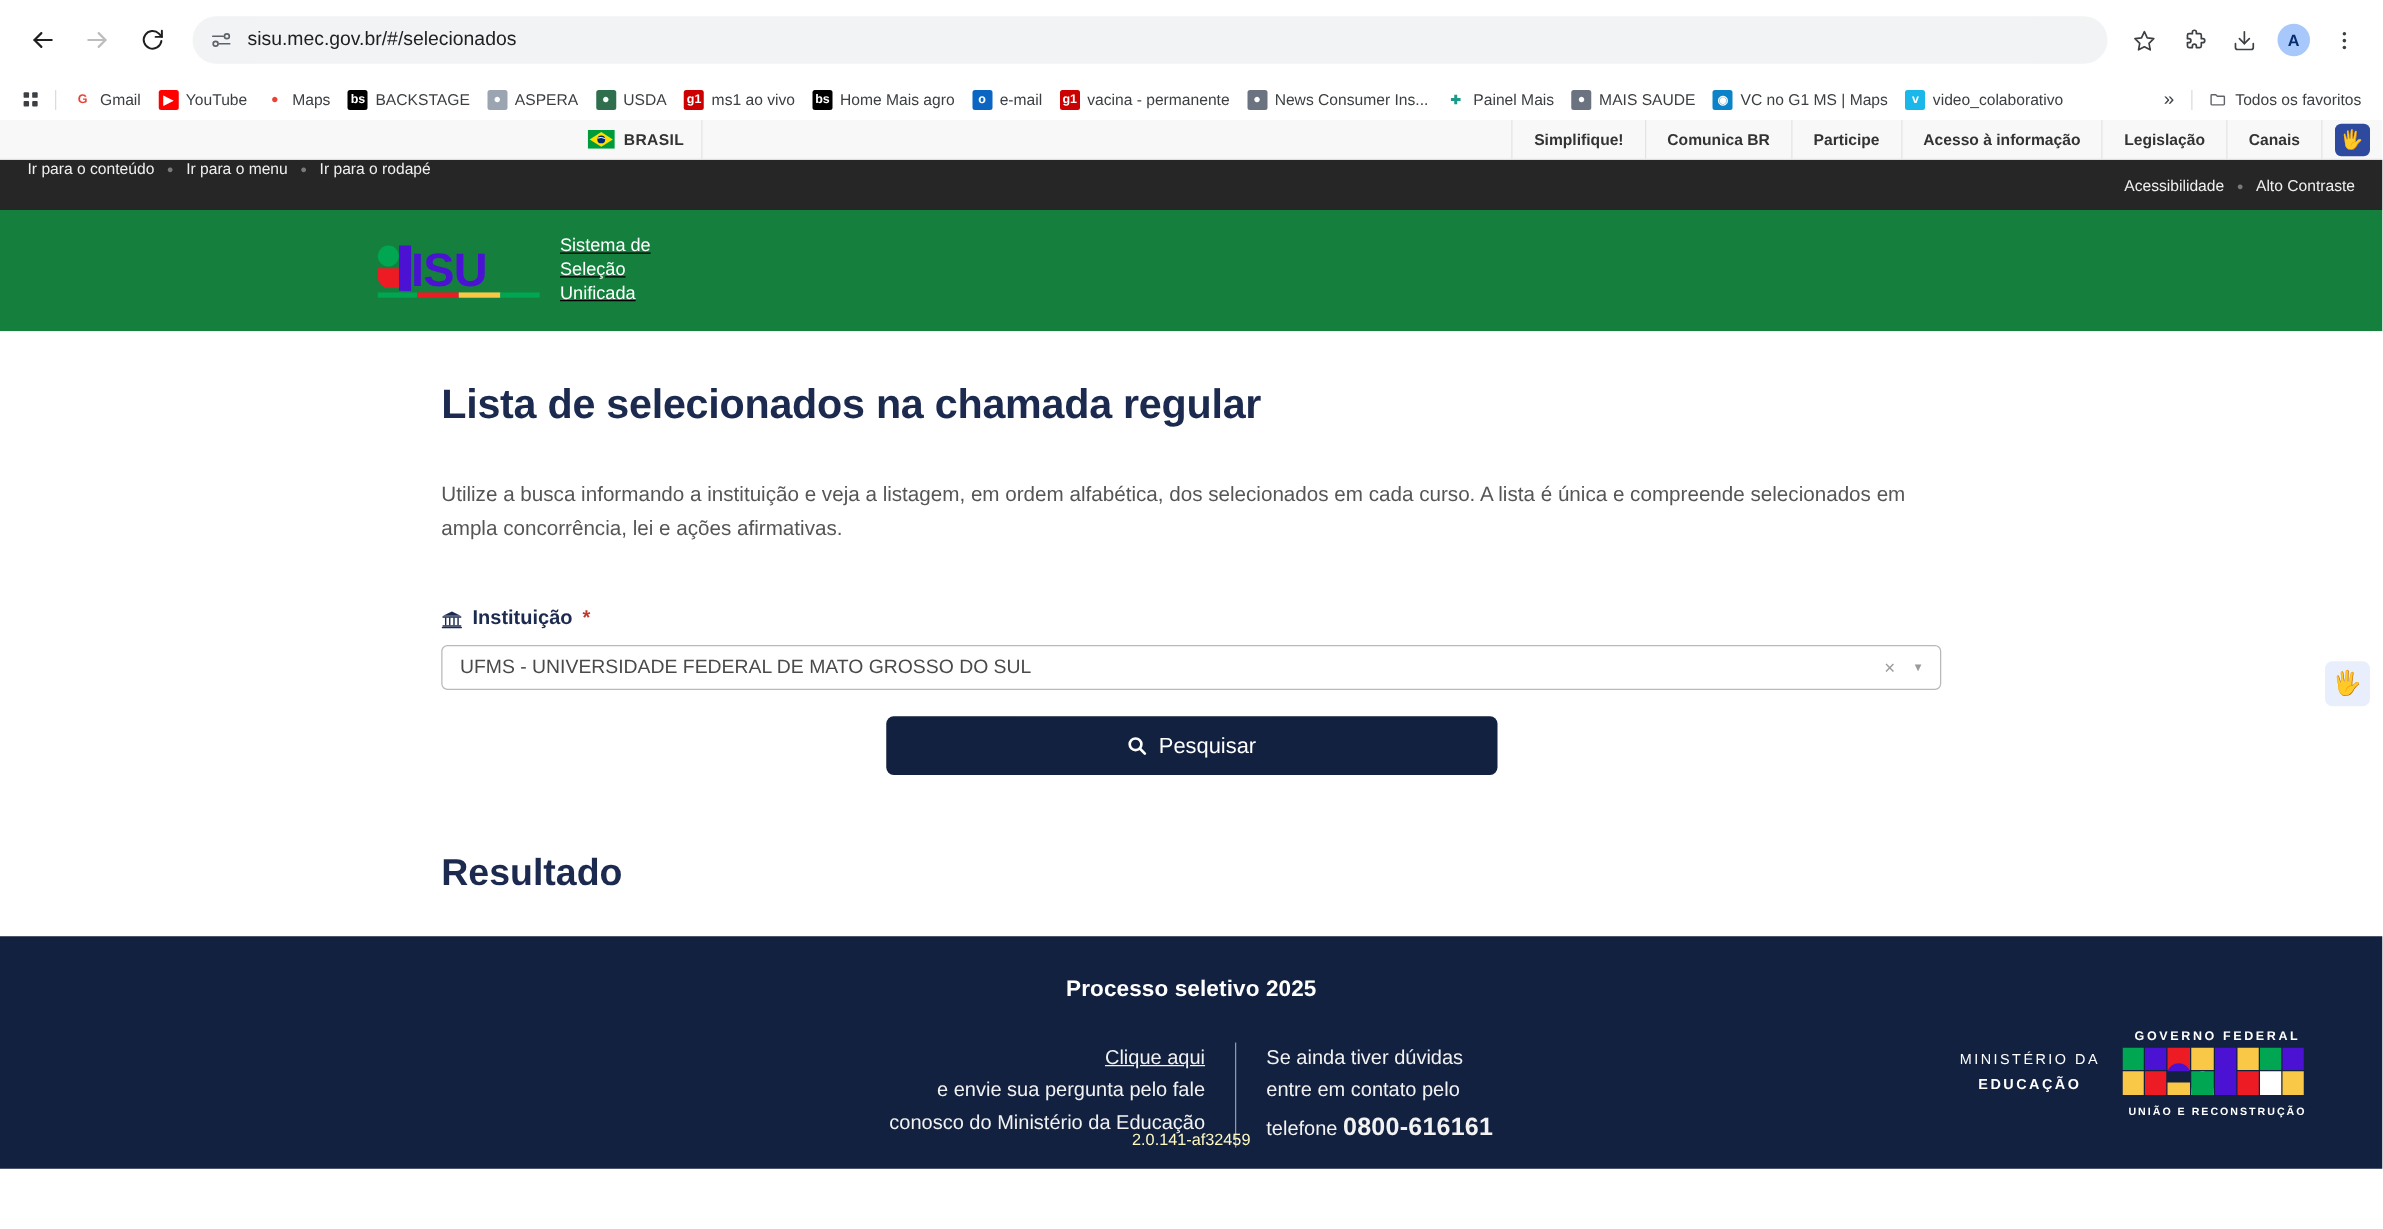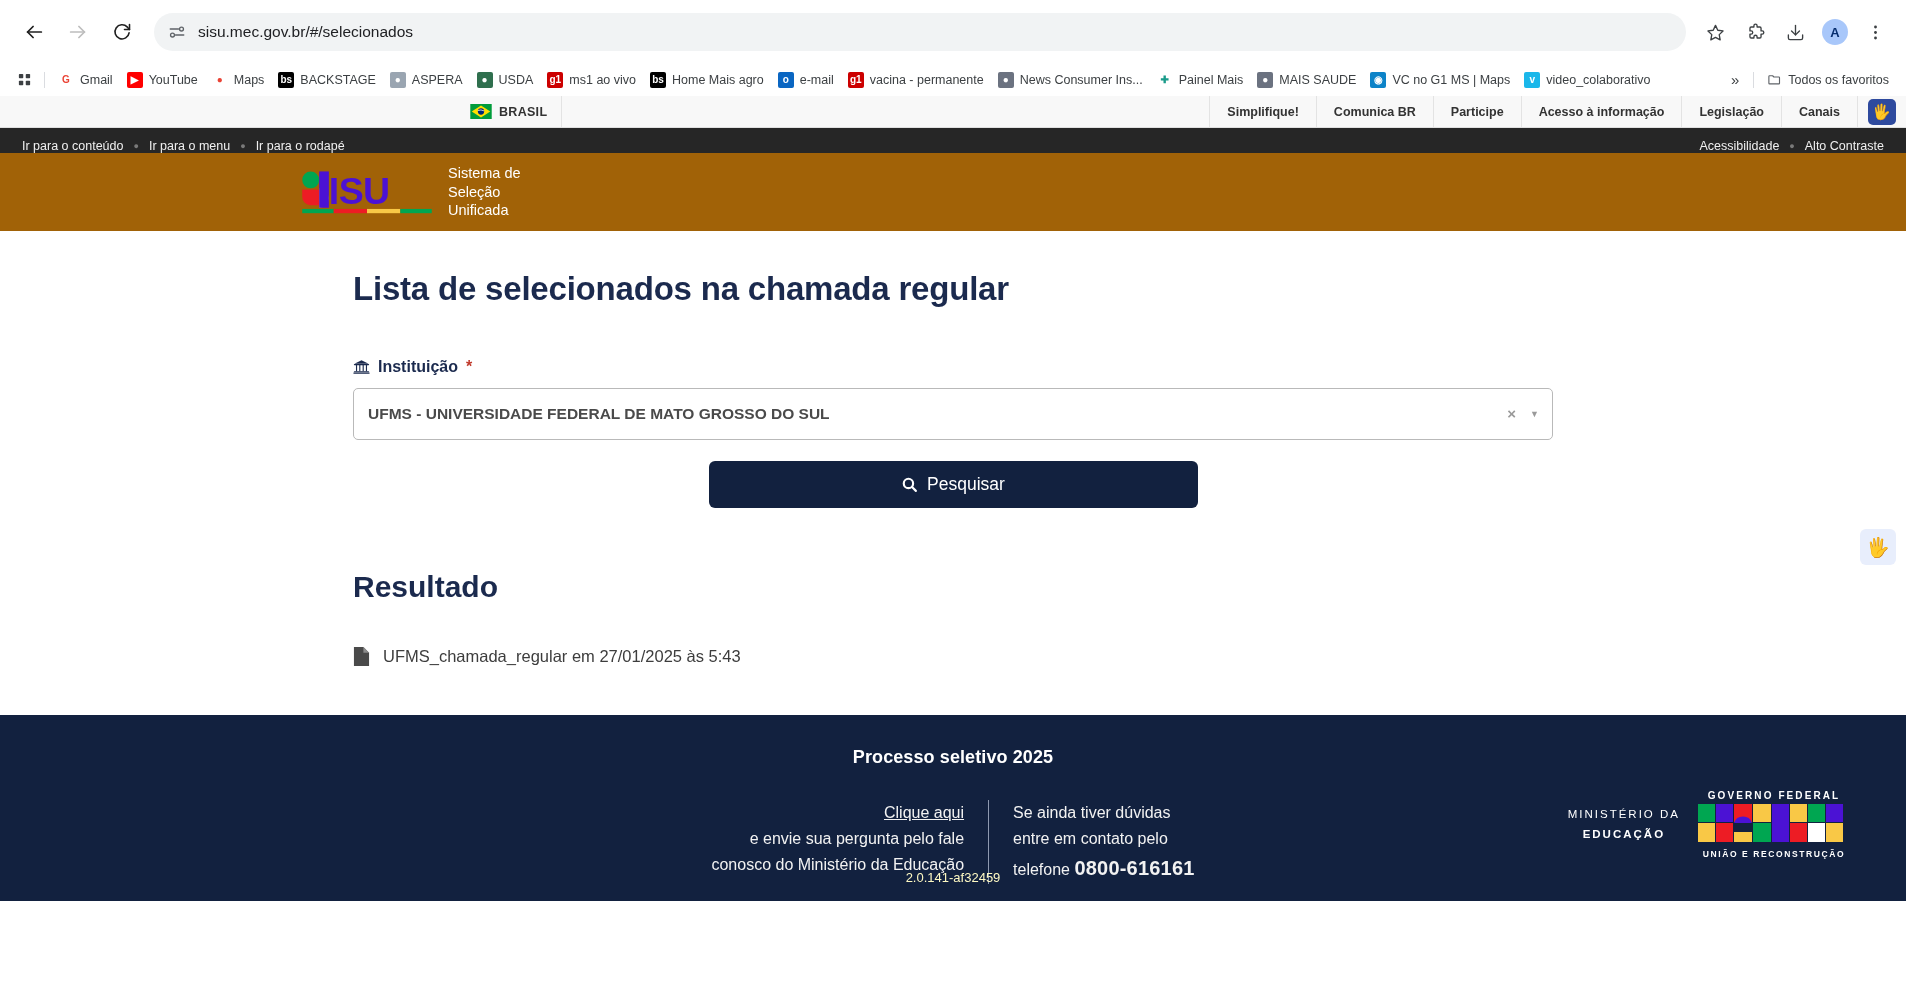--- a/index.html
+++ b/index.html
@@ -134,39 +134,41 @@
     width: 28px; height: 26px;
     background: #2e4a9e;
     border-radius: 5px;
     display: flex; align-items: center; justify-content: center;
     color: #fff;
     font-size: 15px;
   }
 
   
   .skipbar {
-    height: 25px;
+    height: 40px;
     background: #262626;
     display: flex;
-    align-items: flex-end;
+    align-items: flex-start;
     color: #f0f0f0;
     font-size: 12.5px;
     padding: 0 12px;
+    flex-direction: column;
   }
   .skipbar a { color: #f0f0f0; text-decoration: none; padding: 0 10px; }
   .skipbar .dot { color: #7a7a7a; font-size: 9px; }
   .skipbar .right { margin-left: auto; display: flex; align-items: center; }
 
   
   .sisu-header {
-    height: 78px;
-    background: #a16207;
+    height: 97px;
+    background: #15803d;
     display: flex;
     align-items: center;
     padding-left: 297px;
+    text-decoration: underline;
   }
   .logo-wrap { display: flex; align-items: center; gap: 11px; }
   .logo-mark { width: 140px; height: 46px; display: block; }
   .logo-text {
     color: #ffffff;
     font-size: 14.5px;
     line-height: 1.30;
   }
 
   
@@ -202,30 +204,29 @@
     gap: 8px;
     font-size: 16px;
     font-weight: bold;
     color: #1b2a4e;
   }
   .field-label .req { color: #c0392b; font-weight: bold; }
   .bank-icon { width: 17px; height: 17px; color: #1b2a4e; display:block; }
 
   .select-box {
     margin-top: 12px;
-    height: 52px;
+    height: 36px;
     border: 1px solid #b9b9b9;
     border-radius: 5px;
     display: flex;
     align-items: center;
     padding: 0 8px 0 14px;
     background: #fff;
     font-size: 15.5px;
     color: #4a4a4a;
-    font-weight: bold;
   }
   .select-box .val { flex: 1 1 auto; white-space: nowrap; overflow: hidden; }
   .select-clear { color: #9a9a9a; font-size: 15px; padding: 0 9px; }
   .select-caret { color: #9a9a9a; font-size: 9px; padding: 0 5px; }
 
   .search-row { display: flex; justify-content: center; margin-top: 21px; }
   .btn-search {
     width: 489px; height: 47px;
     background: #12213f;
     color: #ffffff;
@@ -527,20 +528,21 @@
       <div>Sistema de</div>
       <div>Seleção</div>
       <div>Unificada</div>
     </div>
   </div>
 </div>
 
 <div class="main">
   <div class="content">
     <h1 class="page-title">Lista de selecionados na chamada regular</h1>
+    <p class="intro">Utilize a busca informando a instituição e veja a listagem, em ordem alfabética, dos selecionados em cada curso. A lista é única e compreende selecionados em ampla concorrência, lei e ações afirmativas.</p>
 
     <div class="field-label">
       <svg class="bank-icon" viewBox="0 0 24 24" fill="none" stroke="currentColor" stroke-width="1.6" stroke-linecap="round">
         <polygon points="12,3 22,8 2,8" fill="currentColor" stroke="none"></polygon>
         <line x1="2" y1="9.3" x2="22" y2="9.3"></line>
         <line x1="5" y1="10.5" x2="5" y2="18"></line>
         <line x1="9.6" y1="10.5" x2="9.6" y2="18"></line>
         <line x1="14.4" y1="10.5" x2="14.4" y2="18"></line>
         <line x1="19" y1="10.5" x2="19" y2="18"></line>
         <line x1="2" y1="19.4" x2="22" y2="19.4"></line>

